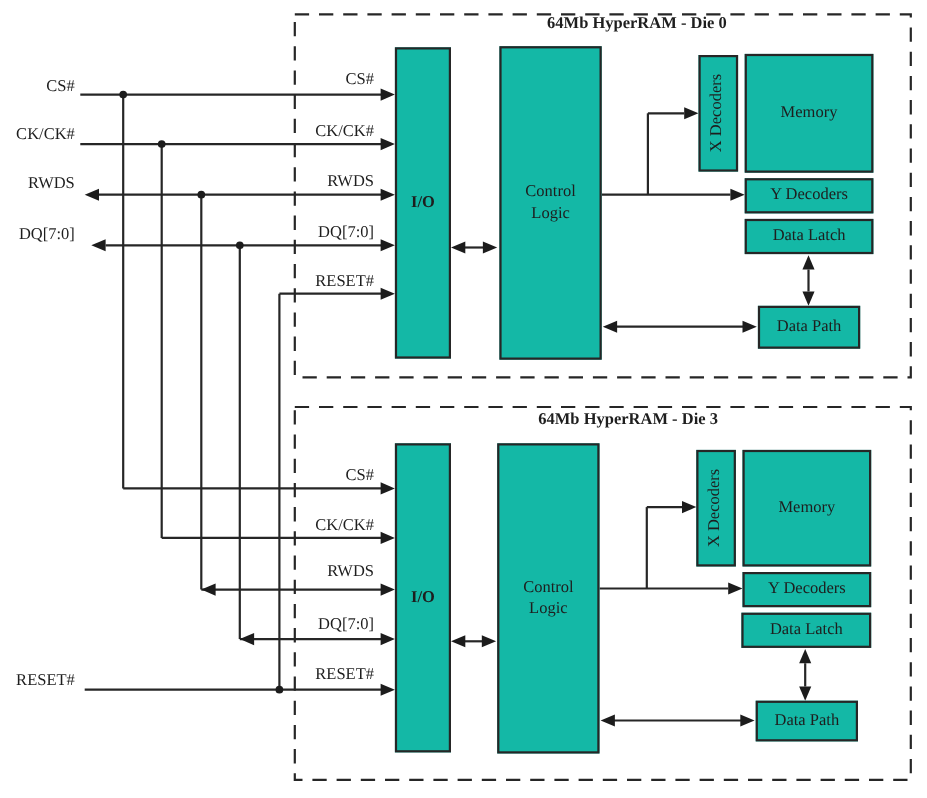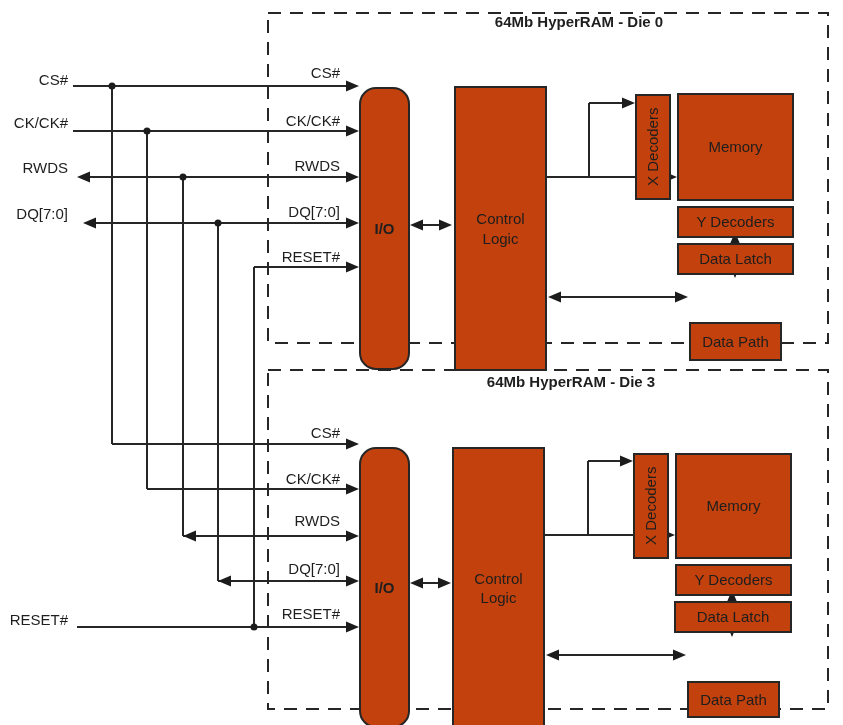--- a/index.html
+++ b/index.html
@@ -1,27 +1,27 @@
 <!DOCTYPE html>
 <html><head>
 <meta charset="utf-8">
 <style>
   html,body{margin:0;padding:0;background:#ffffff;}
   .stage{
     position:relative;width:843px;height:725px;background:#ffffff;
-    font-family:Liberation Sans, sans-serif;color:#222;
+    font-family:Liberation Serif, serif;color:#222;
     overflow:hidden;
   }
   .wires{position:absolute;left:0;top:0;}
   .box{
-    position:absolute;box-sizing:border-box;border:2px solid #262626;background:#c2410c;
+    position:absolute;box-sizing:border-box;border:2px solid #262626;background:#14b8a6;
     display:flex;align-items:center;justify-content:center;text-align:center;
-    font-size:15px;line-height:1.3;color:#1e1e1e;margin-top:44px;
+    font-size:15px;line-height:1.3;color:#1e1e1e;
   }
-  .bold{font-weight:bold;border-radius:17px;}
+  .bold{font-weight:bold;}
   .ctrl-label{max-width:62px;}
   .rot{transform:rotate(-90deg);white-space:nowrap;}
   .lbl{
     position:absolute;font-size:15px;color:#1e1e1e;white-space:nowrap;
   }
   .pin-ext{left:0;width:68px;text-align:right;}
   .pin-in{left:240px;width:100px;text-align:right;}
   .title{font-weight:bold;text-align:center;width:300px;}
 </style>
 </head>

